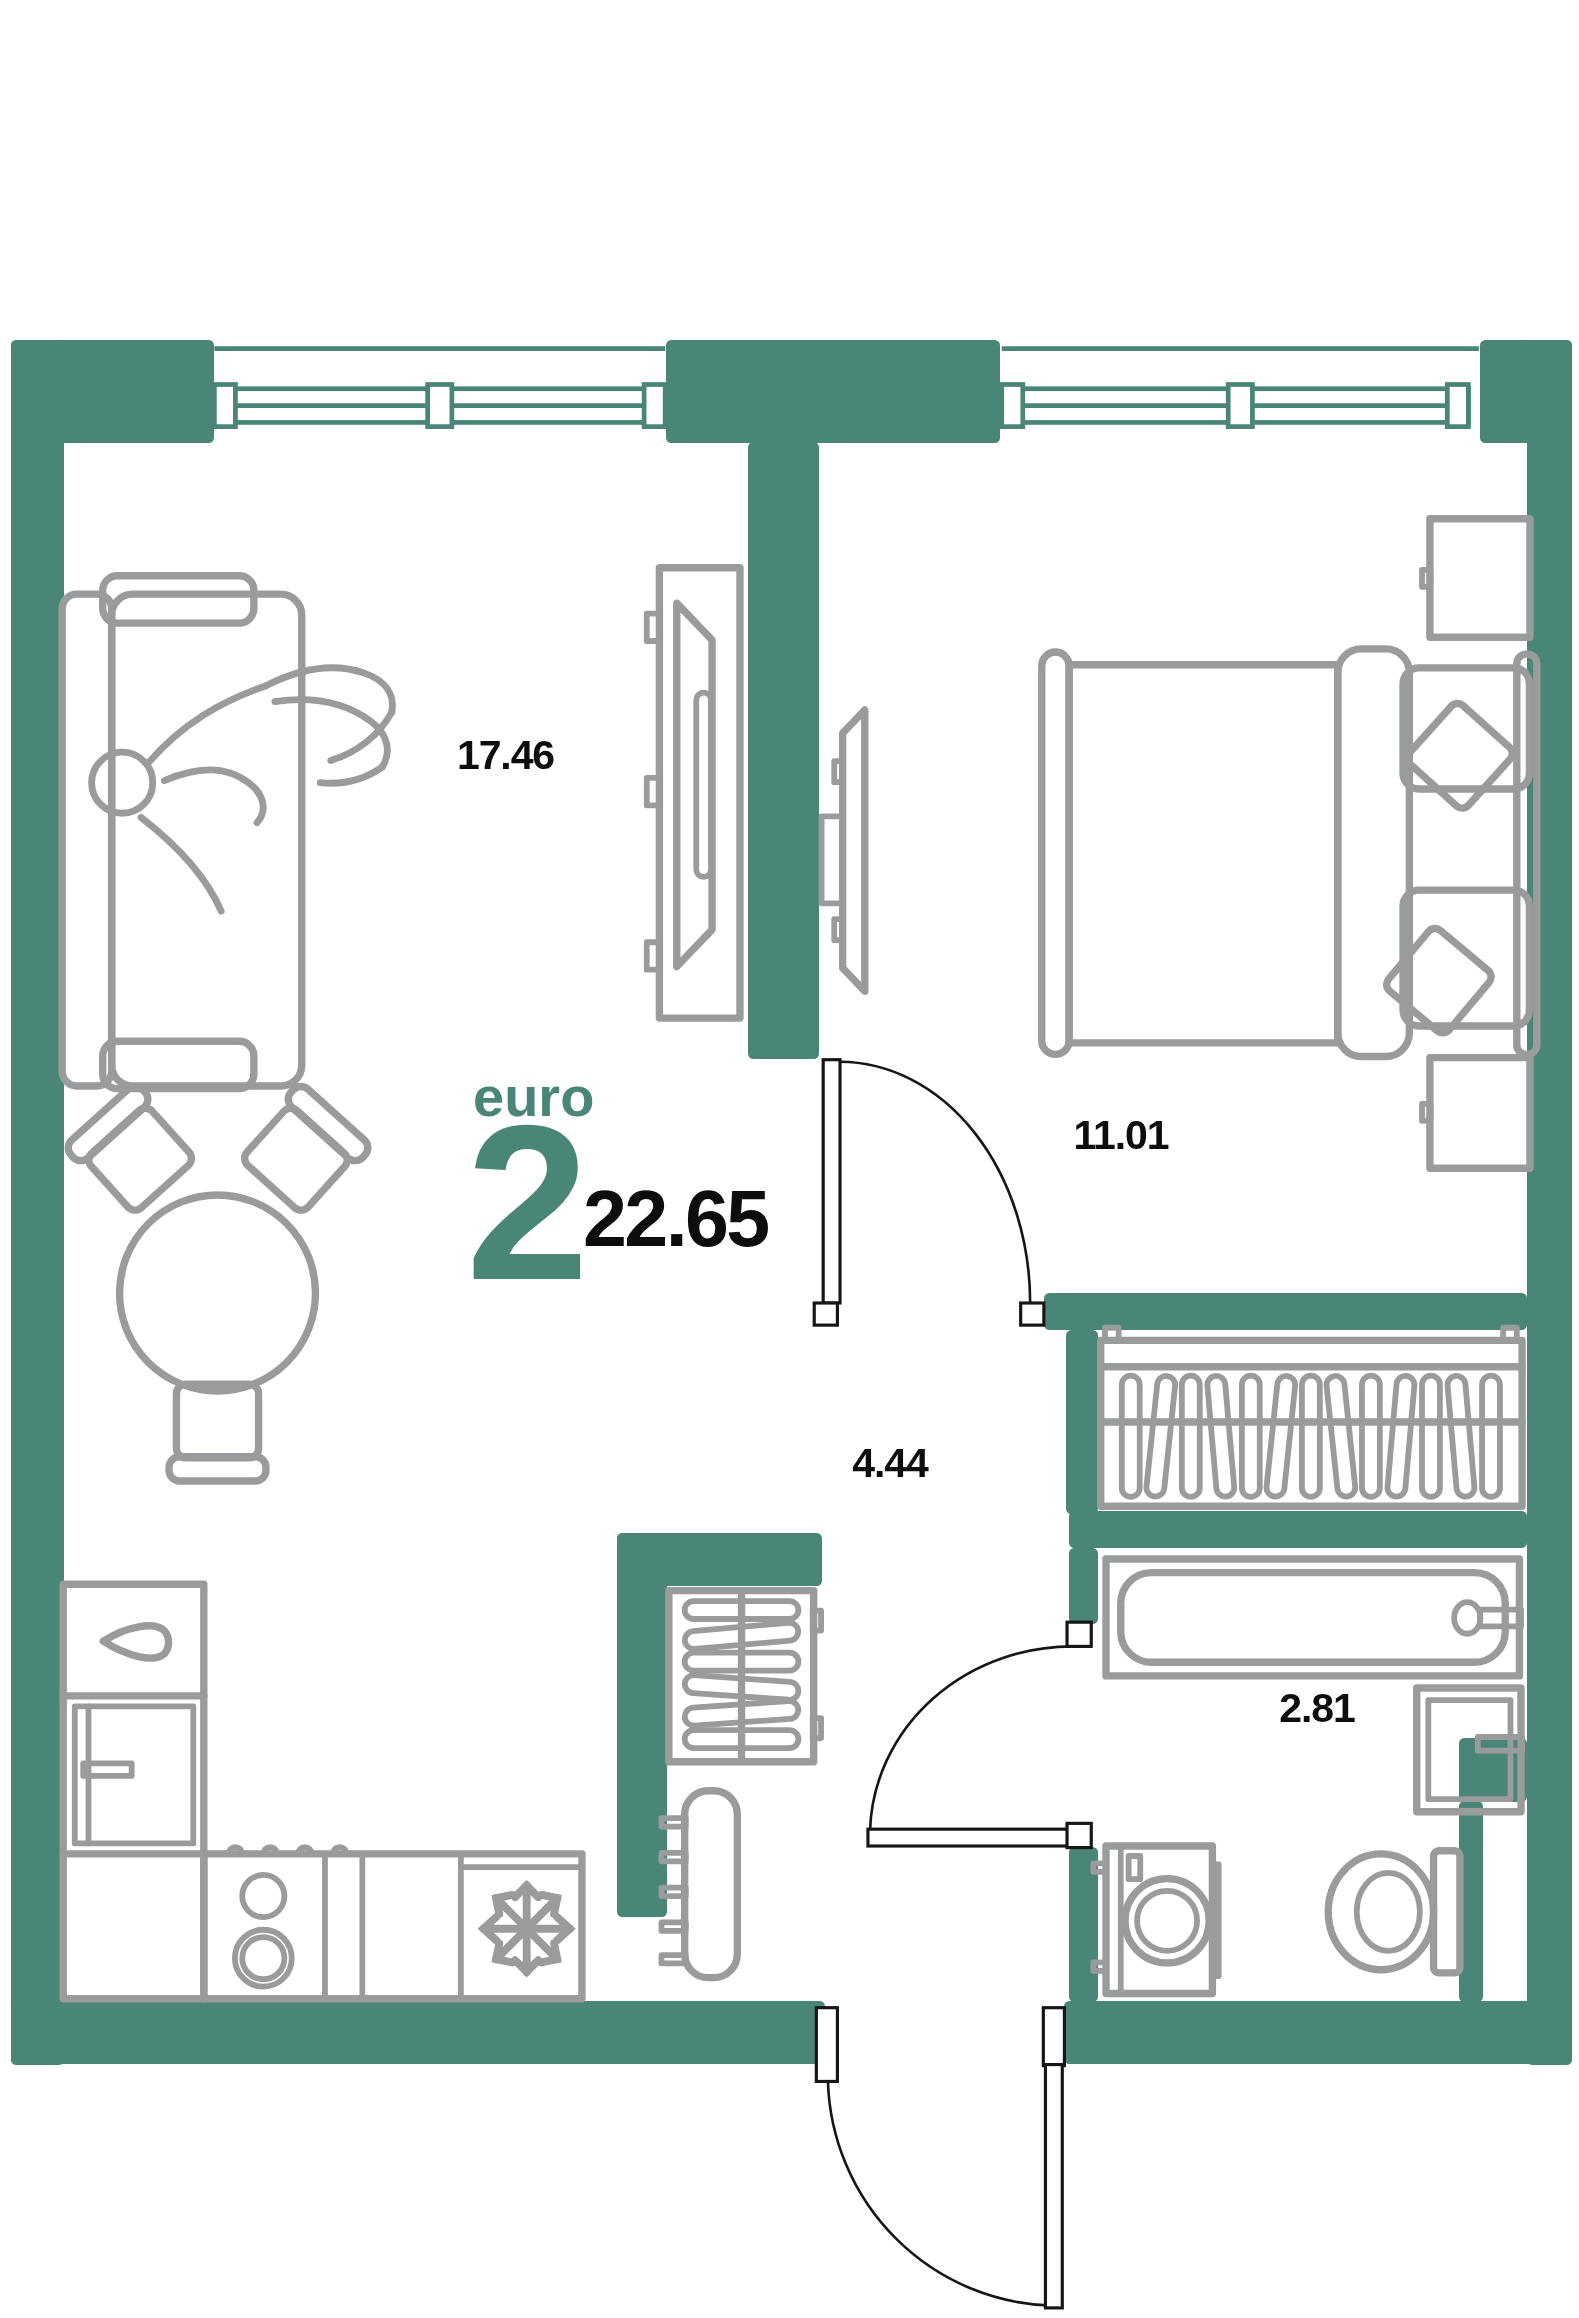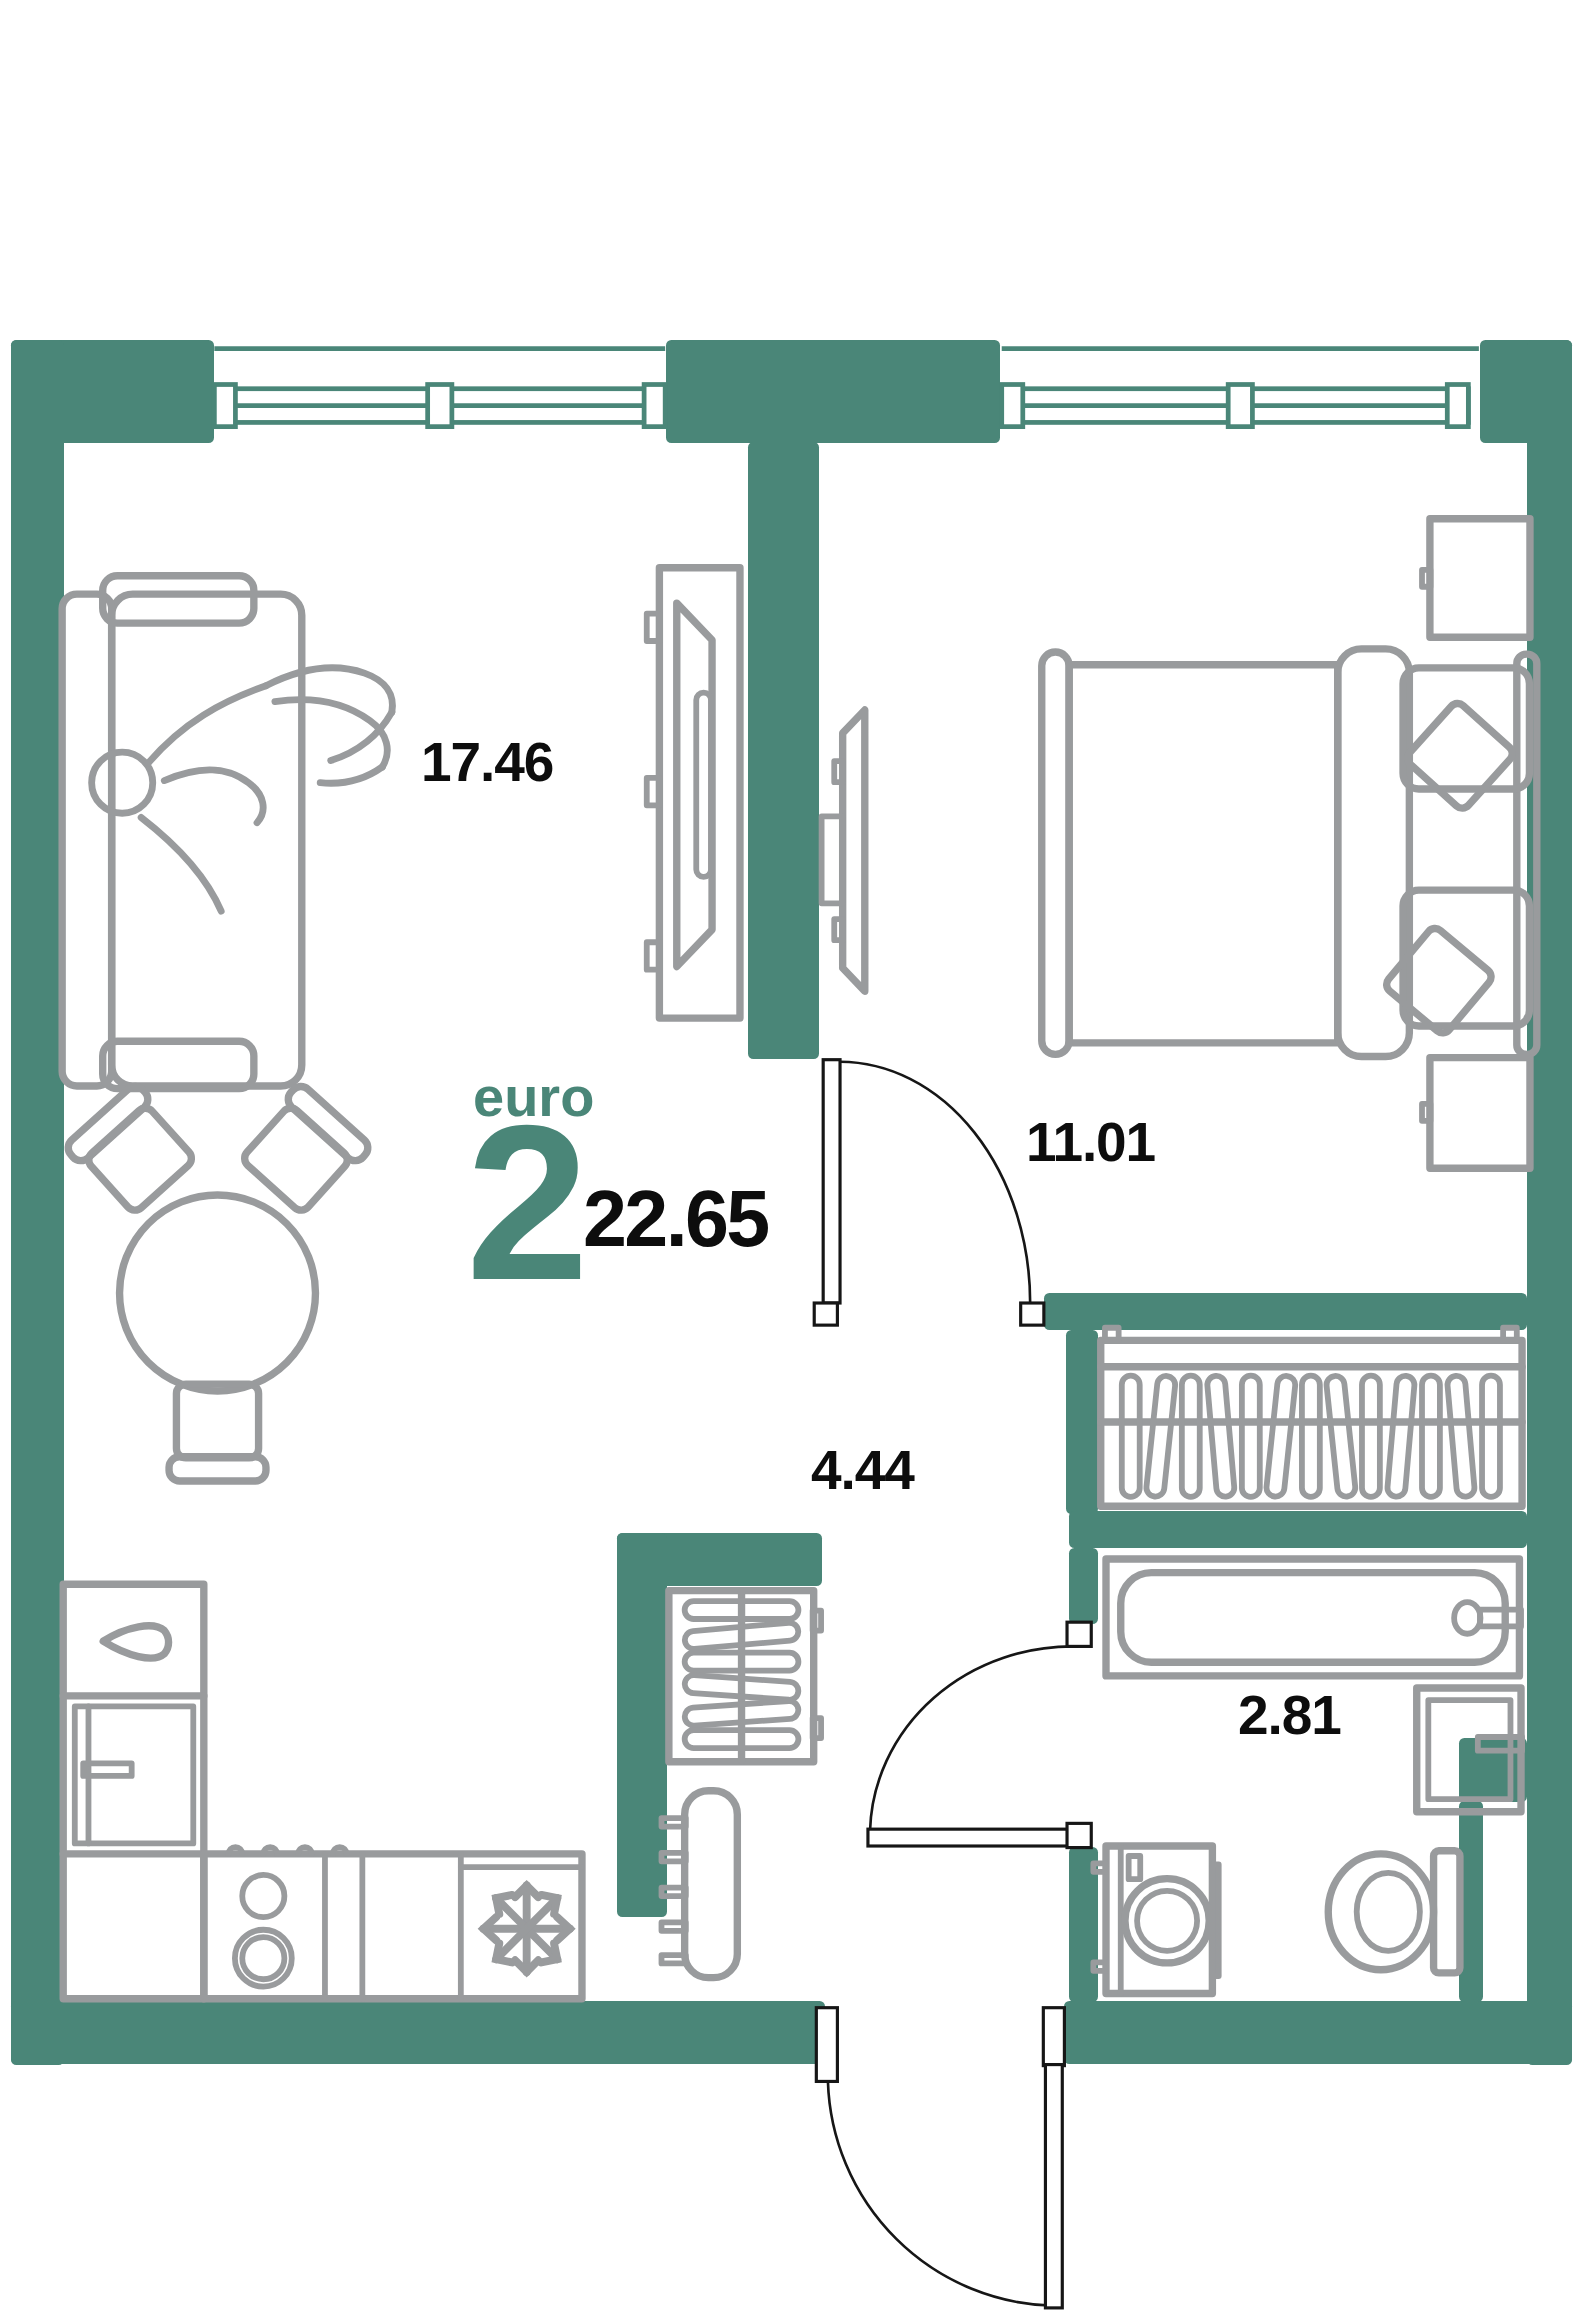--- a/index.html
+++ b/index.html
@@ -16,22 +16,22 @@
   }
   .wall{position:absolute;background:var(--wall);border-radius:5.3px;}
   svg.drawing{position:absolute;left:0;top:0;width:1580px;height:2319px;}
   svg .f{fill:none;stroke:var(--line);stroke-width:14;stroke-linejoin:round;stroke-linecap:round;}
   svg .f2{fill:none;stroke:var(--line);stroke-width:11;stroke-linejoin:round;stroke-linecap:round;}
   svg .win{fill:none;stroke:var(--wall);stroke-width:9;}
   svg .winfill{fill:#fff;stroke:var(--wall);stroke-width:9;}
   svg .leaf{fill:#fff;stroke:var(--door);stroke-width:6;}
   svg .arc{fill:none;stroke:var(--door);stroke-width:5;}
   .lbl{
-    position:absolute;color:var(--text);font-weight:700;text-align:left;
-    font-size:55px;letter-spacing:-1.1px;line-height:1;
+    position:absolute;color:var(--text);font-weight:700;text-align:center;
+    font-size:41px;letter-spacing:-1.1px;line-height:1;
   }
   .euro-word{position:absolute;color:var(--wall);font-weight:700;font-size:56px;line-height:1;}
   .euro-num{position:absolute;color:var(--wall);font-weight:700;font-size:221px;line-height:0.82;}
   .total-area{position:absolute;color:var(--text);font-weight:700;font-size:79px;letter-spacing:-2.6px;line-height:1;}
 </style>
 </head>
 <body>
 
 <div class="plan">
 

